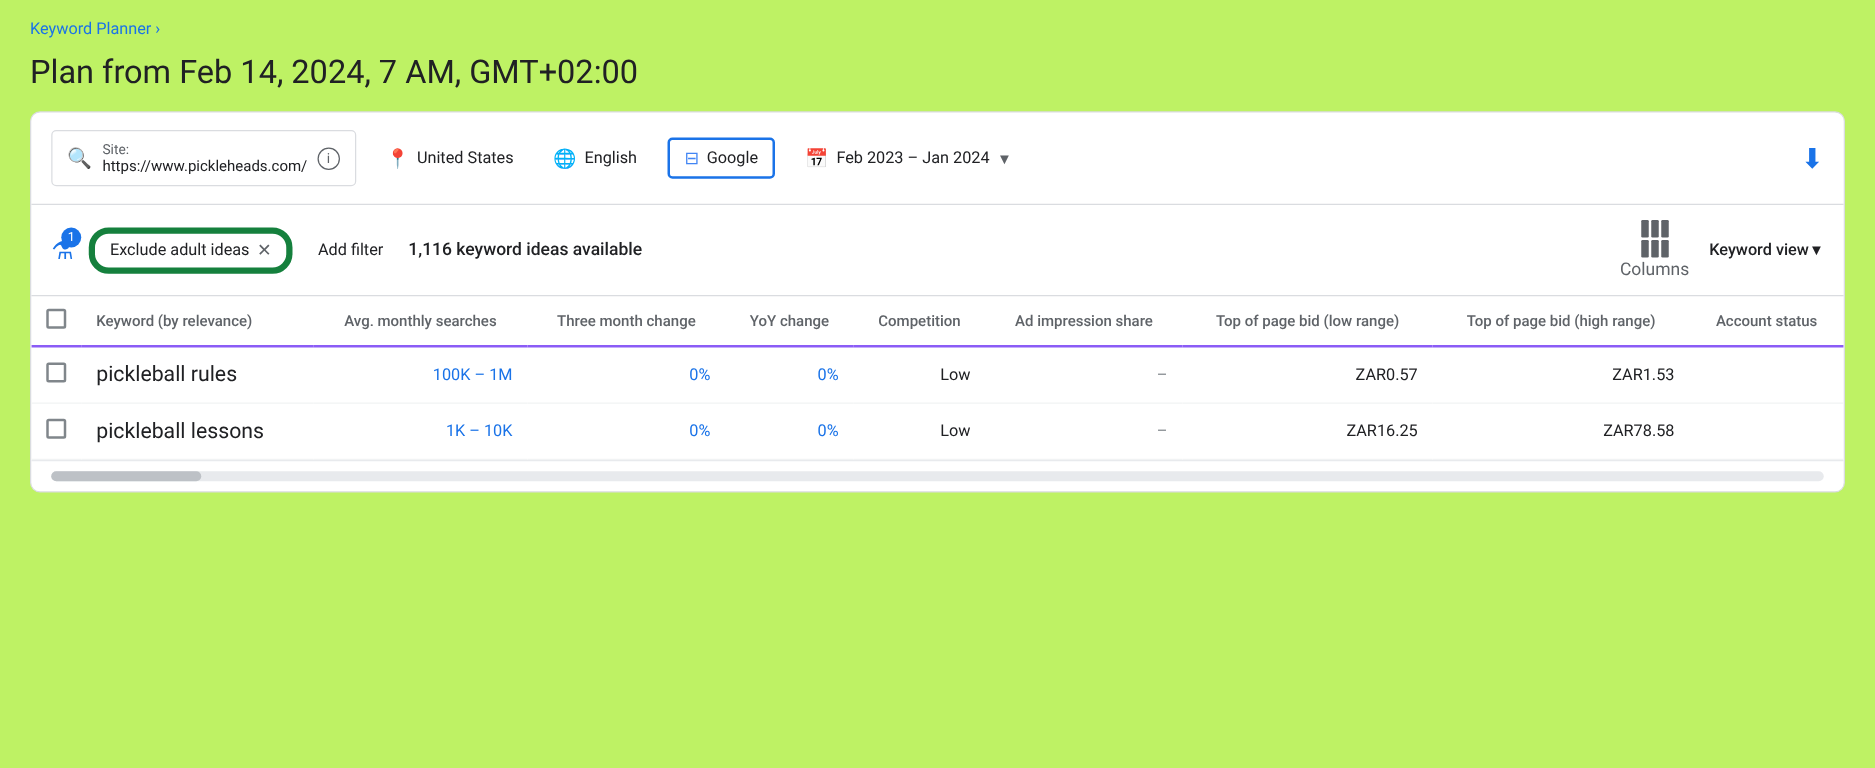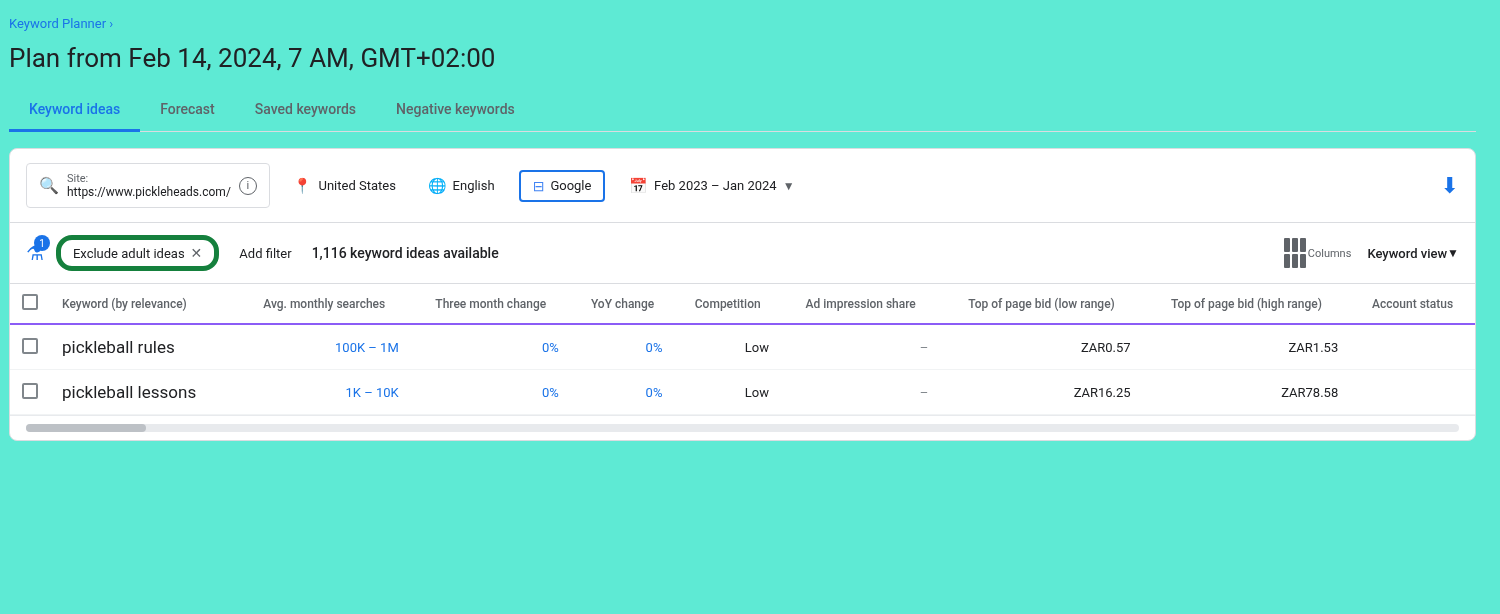--- a/index.html
+++ b/index.html
@@ -3,22 +3,22 @@
   <meta charset="utf-8">
   <style>
     * { box-sizing: border-box; margin: 0; padding: 0; }
     body {
       font-family: 'Google Sans', Roboto, Arial, sans-serif;
       background: #f1f3f4;
       font-size: 14px;
       color: #202124;
     }
     .outer {
-      background: #5eead4;
-      padding: 16px 24px 0 9px;
+      background: #bef264;
+      padding: 16px 24px 0 24px;
       min-height: 614px;
     }
     .breadcrumb {
       color: #1a73e8;
       font-size: 13px;
       margin-bottom: 12px;
       cursor: pointer;
     }
     .page-title {
       font-size: 26px;
@@ -166,24 +166,24 @@
     }
     .toolbar-right {
       margin-left: auto;
       display: flex;
       align-items: center;
       gap: 16px;
     }
     .columns-btn {
       display: flex;
       align-items: center;
-      flex-direction: row;
+      flex-direction: column;
       gap: 2px;
       cursor: pointer;
-      font-size: 11px;
+      font-size: 14px;
       color: #5f6368;
     }
     .columns-icon {
       display: grid;
       grid-template-columns: repeat(3, 6px);
       gap: 2px;
     }
     .columns-icon span {
       display: block;
       height: 14px;
@@ -257,26 +257,20 @@
   </style>
 </head>
 <body>
 
 <div class="outer">
 
   <div class="breadcrumb">Keyword Planner ›</div>
 
   <h1 class="page-title">Plan from Feb 14, 2024, 7 AM, GMT+02:00</h1>
 
-  <div class="tabs">
-    <div class="tab active">Keyword ideas</div>
-    <div class="tab">Forecast</div>
-    <div class="tab">Saved keywords</div>
-    <div class="tab">Negative keywords</div>
-  </div>
 
   <div class="main-card">
 
     <div class="filter-bar">
 
       <div class="site-filter">
         <span style="font-size:16px;color:#5f6368;">🔍</span>
         <div>
           <div style="font-size:11px;color:#5f6368;">Site:</div>
           <div style="font-size:12px;color:#202124;">https://www.pickleheads.com/</div>

